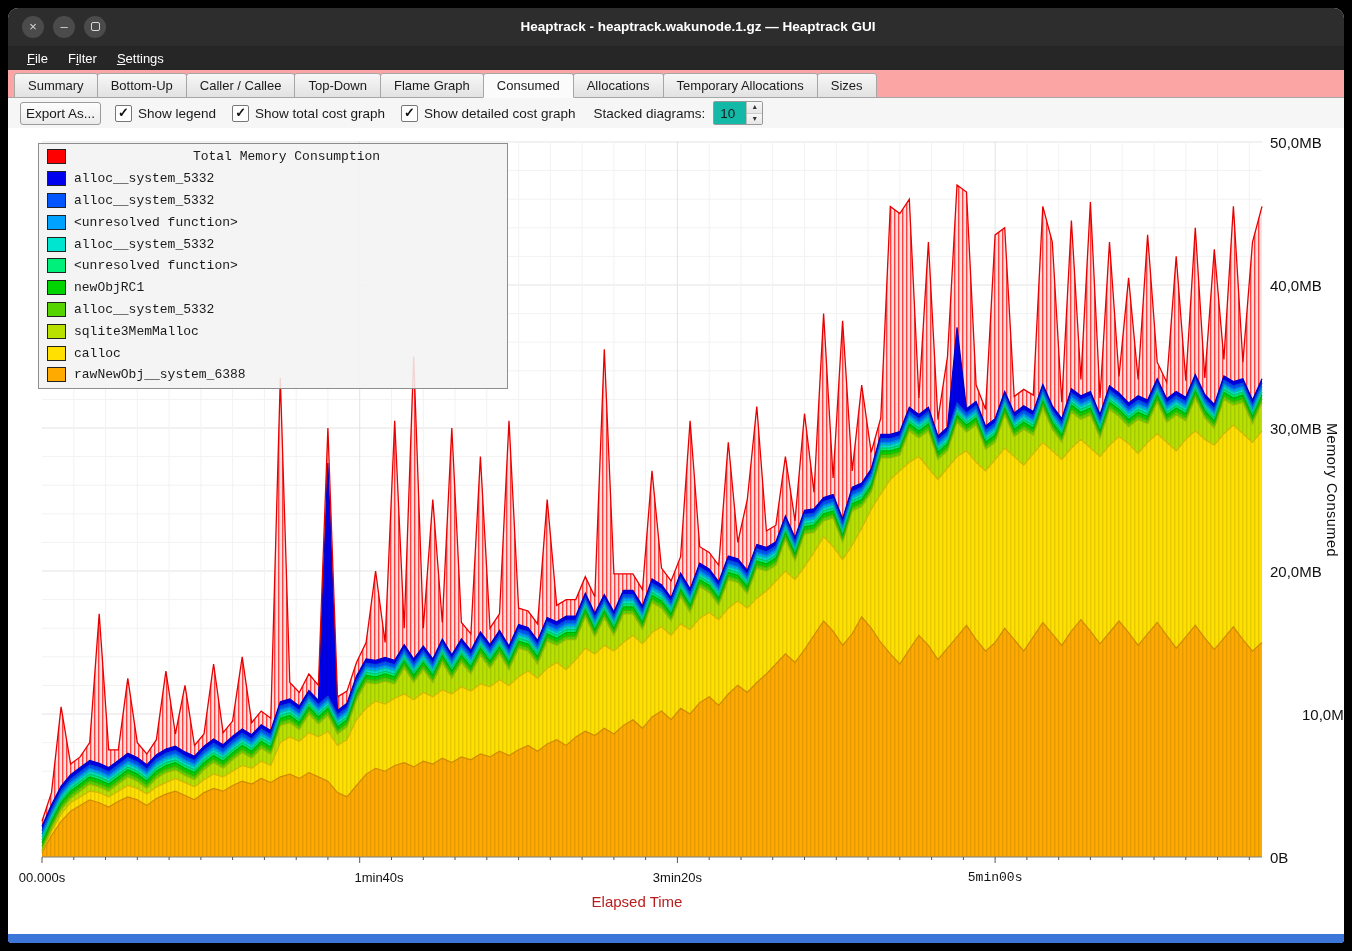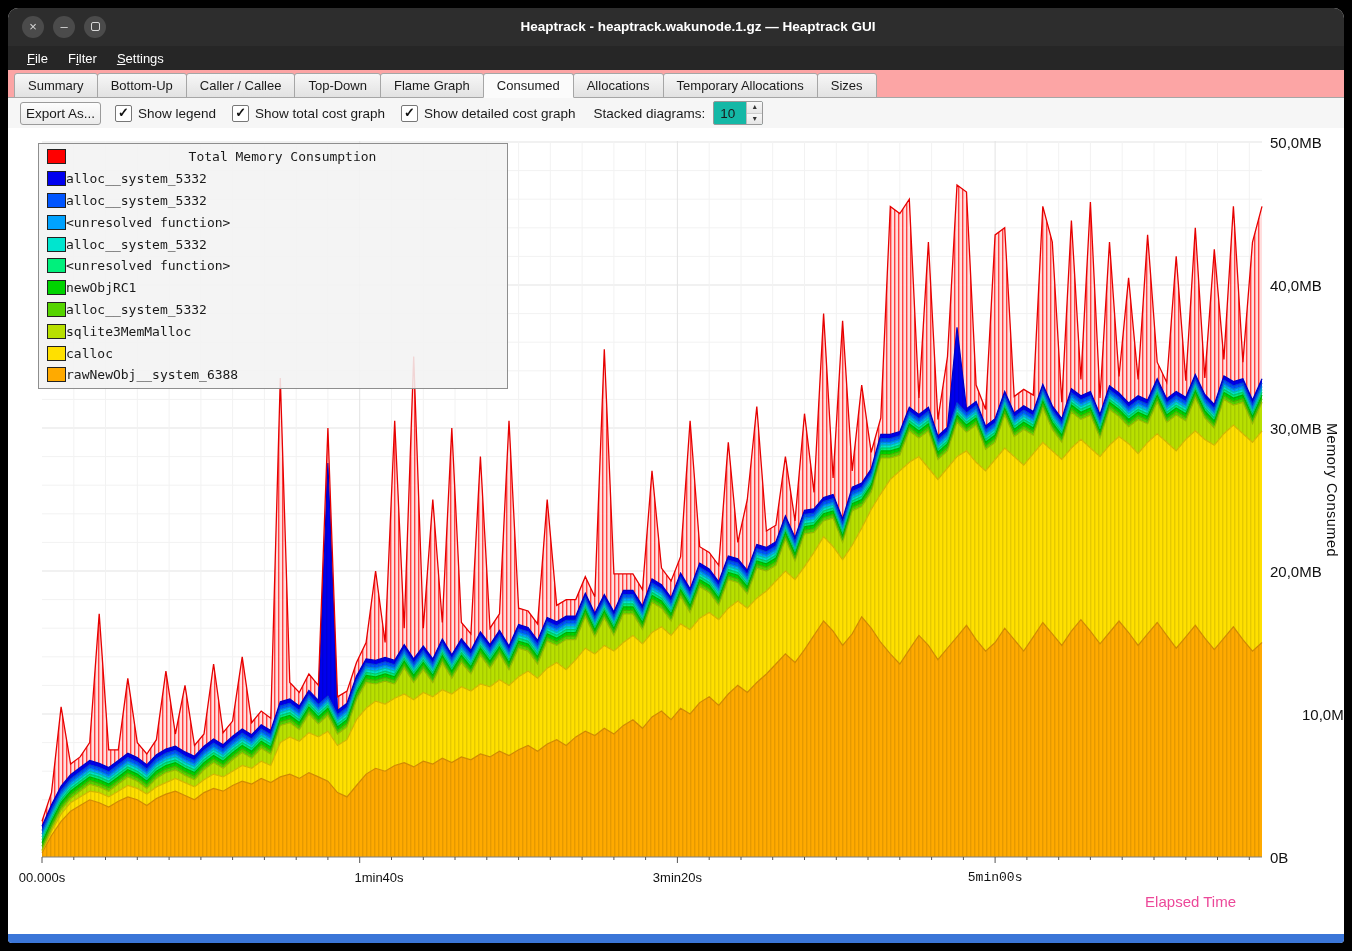--- a/index.html
+++ b/index.html
@@ -37,27 +37,27 @@
   .spinval{width:26px;padding-left:6px;font-size:13.5px;}
   .spinarrows{display:flex;flex-direction:column;border-left:1px solid #bbb;width:15px;height:100%;}
   .up,.dn{flex:1;font-size:8px;line-height:10px;text-align:center;color:#333;background:linear-gradient(#f8f8f8,#e6e6e6);}
   .up{border-bottom:1px solid #ccc;}
   
   .chartzone{position:absolute;top:120px;left:0;right:0;bottom:9px;background:#fff;}
   #chart{position:absolute;left:30px;top:5px;}
   .legend{position:absolute;left:30px;top:15px;width:468px;background:rgba(242,242,242,0.88);
           border:1px solid #8e8e8e;padding:2px 0;font-family:"DejaVu Sans Mono",monospace;
           font-size:13px;color:#1a1a1a;z-index:5;}
-  .lrow{display:flex;align-items:center;height:21.8px;padding:0 8px;}
+  .lrow{display:flex;align-items:center;height:21.8px;padding:0 8px;gap:8px;font-family:Liberation Mono, monospace;}
   .swatch{width:17px;height:13px;border:1px solid #222;flex:none;}
   .lrow.titlerow .ltext{flex:1;text-align:center;}
   .ltext{white-space:nowrap;overflow:hidden;}
   .ytick{position:absolute;left:1262px;width:70px;font-size:15px;color:#111;}
   .xtick{position:absolute;top:742px;transform:translateX(-50%);font-size:13px;color:#111;white-space:nowrap;text-align:center;}
-  .xlabel{position:absolute;top:765px;left:30px;width:1198px;text-align:right;font-size:15px;color:#ec4899;}
+  .xlabel{position:absolute;top:765px;left:30px;width:1198px;text-align:center;font-size:15px;color:#b91c1c;}
   .ylabel{position:absolute;left:1316px;top:295px;writing-mode:vertical-rl;font-size:14.5px;color:#111;letter-spacing:0.5px;}
   .bluebar{position:absolute;left:0;right:0;bottom:0;height:9px;background:#3b76d8;}
 </style>
 </head>
 <body>
 
 <div id="window">
 
   <div class="titlebar">
     <div class="tb-buttons">

